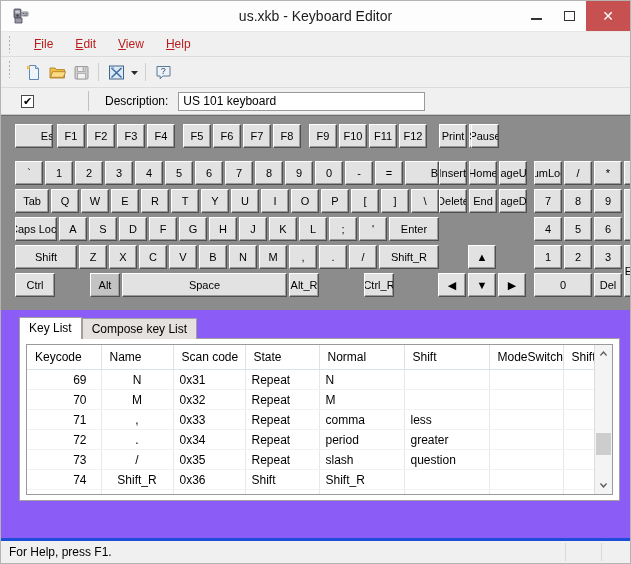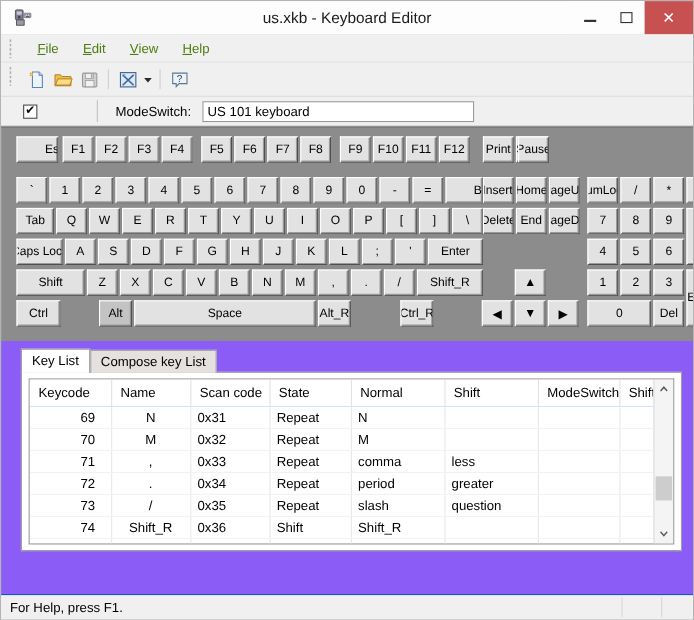--- a/index.html
+++ b/index.html
@@ -62,21 +62,21 @@
     position: relative;
   }
   .gripper {
     position: absolute; left: 7px; top: 3px;
     width: 3px; height: 18px;
     background-image: radial-gradient(circle, #b0b0b0 1px, transparent 1px);
     background-size: 3px 4px;
   }
   .menu-item {
     padding: 2px 11px;
-    font-size: 12px; color: #4d7c0f;
+    font-size: 12px; color: #b91c1c;
   }
   .menu-item u { text-decoration: underline; }
   
   .toolbar {
     height: 30px; flex: 0 0 30px;
     background: #f0f0f0;
     display: flex; align-items: center;
     padding-left: 20px;
     border-bottom: 1px solid #dcdcdc;
     position: relative;
@@ -228,21 +228,21 @@
   .sb-arrow.bot { position:absolute; bottom:0; left:0;}
   .sb-thumb {
     position: absolute; left: 1px; right: 1px;
     top: 88px; height: 22px;
     background: #cdcdcd;
   }
   
   .statusbar {
     flex: 0 0 22px; height: 22px;
     background: #f0f0f0;
-    border-top: 1px solid #1d4ed8;
+    border-top: 3px solid #1d4ed8;
     display: flex; align-items: center;
     font-size: 12px;
     padding-left: 8px;
     position: relative;
   }
   .sb-cell { position: absolute; top: 2px; bottom: 2px; width: 1px; background: #d8d8d8; }
 </style>
 </head>
 <body>
 
@@ -333,21 +333,21 @@
         <text x="9.3" y="11.4" font-size="9" font-family="Liberation Sans, sans-serif" fill="#24466b" text-anchor="middle">?</text>
       </svg>
     </span>
   </div>
 
   <div class="optionbar">
     <span class="chk-wrap">
       <span class="chk">✔</span>
     </span>
     <span class="vsep"></span>
-    <span class="desc-label">ModeSwitch:</span>
+    <span class="desc-label">Description:</span>
     <input class="desc-input" type="text" value="US 101 keyboard" style="">
   </div>
 
   <div class="kbd-panel" id="kbd">
       <div class="key" style="left: 14px; top: 8px; width: 38px; height: 24px; padding-left: 32px;">
         <span class="kt">Esc</span>
       </div>
       <div class="key" style="left: 56px; top: 8px; width: 28px; height: 24px;">
         <span class="kt">F1</span>
       </div>

